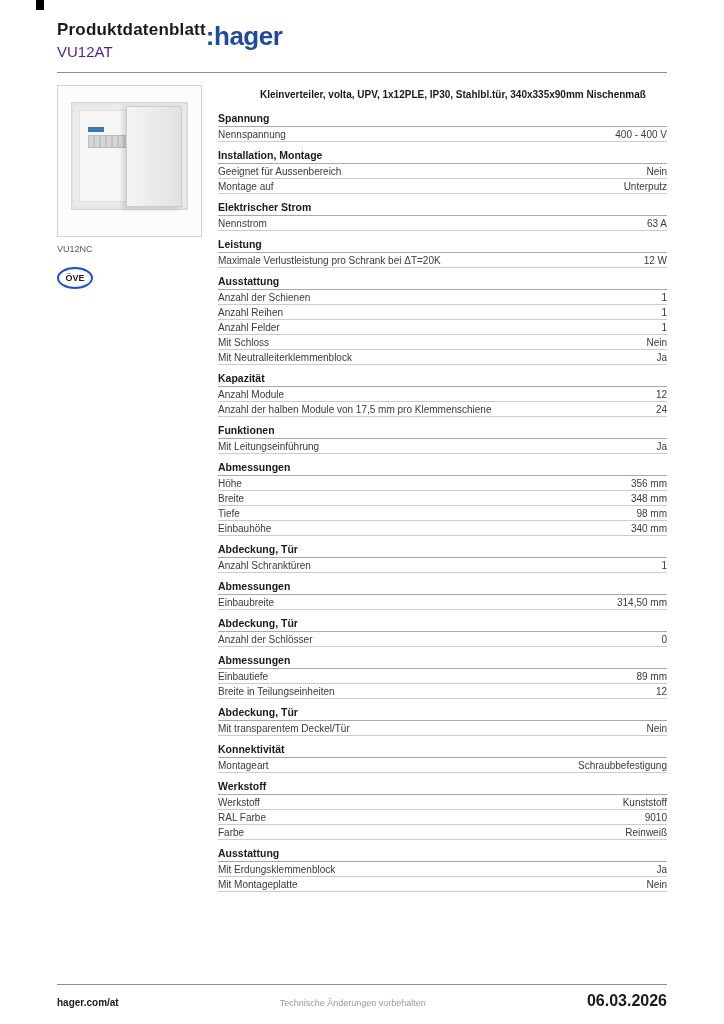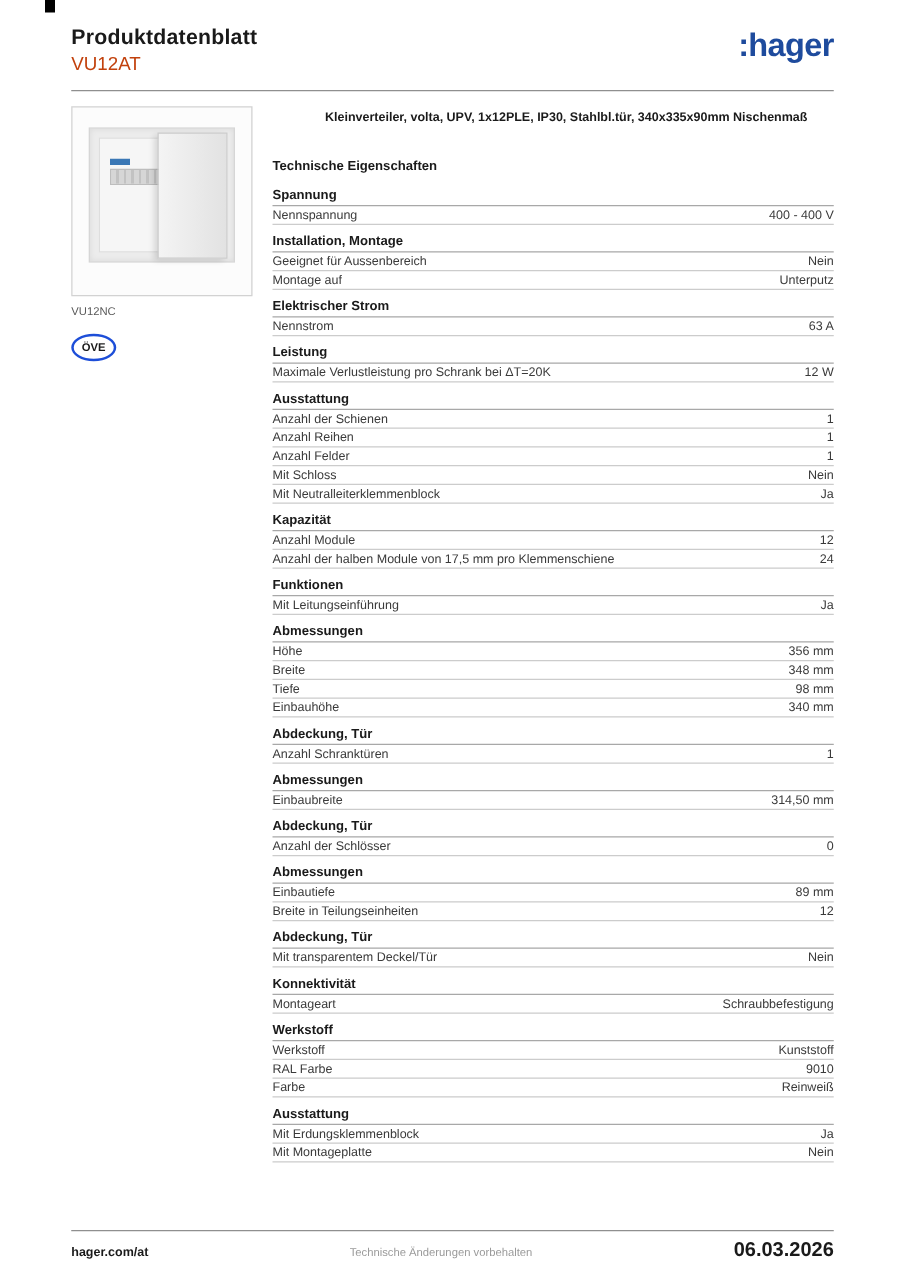--- a/index.html
+++ b/index.html
@@ -21,34 +21,33 @@
     position: absolute;
     left: 36px;
     top: 0;
     width: 8px;
     height: 10px;
     background: #000;
   }
   
   .header {
     display: flex;
-    justify-content: space-between;
     align-items: flex-start;
   }
   .doc-title {
     margin: 0;
     font-size: 17px;
     font-weight: bold;
     color: #1a1a1a;
     letter-spacing: 0.2px;
   }
   .doc-subtitle {
     margin-top: 3px;
     font-size: 15px;
-    color: #c2410c;
+    color: #4c1d95;
   }
   .logo {
     font-size: 26px;
     line-height: 32px;
     font-weight: bold;
     color: #1e4b9d;
     letter-spacing: -0.5px;
   }
   .header-rule {
     margin-top: 12px;
@@ -230,21 +229,20 @@
         </div>
       </div>
       <div class="image-caption">VU12NC</div>
       <div class="cert-badge">
         <span>ÖVE</span>
       </div>
     </aside>
 
     <main class="specs">
       <div class="description">Kleinverteiler, volta, UPV, 1x12PLE, IP30, Stahlbl.tür, 340x335x90mm Nischenmaß</div>
-      <div class="specs-title">Technische Eigenschaften</div>
       <div id="sections">
           <section class="spec-section">
             <div class="section-title">Spannung</div>
             <div class="spec-row">
               <span class="spec-label">Nennspannung</span>
               <span class="spec-value">400 - 400 V</span>
             </div>
           </section>
           <section class="spec-section">
             <div class="section-title">Installation, Montage</div>

